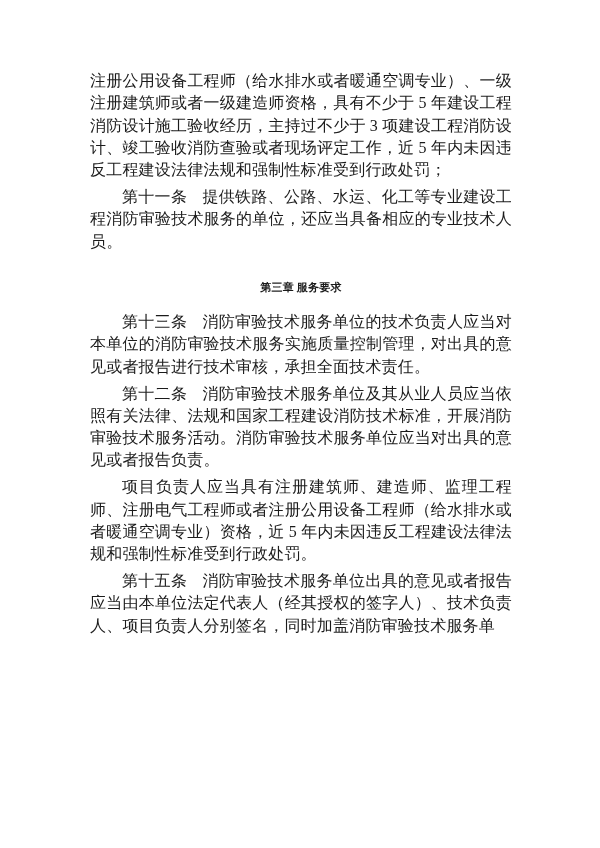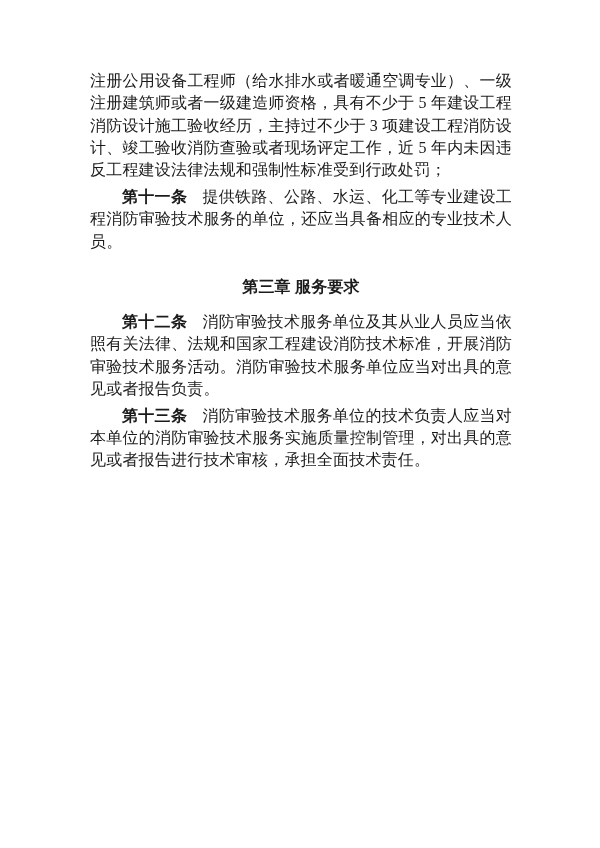--- a/index.html
+++ b/index.html
@@ -22,45 +22,47 @@
   .para {
     margin: 0 0 4.5px 0;
     font-size: 16px;
     line-height: 22.3px;
     text-align: justify;
     text-indent: 2em;
     letter-spacing: 0.2px;
   }
   .para.no-indent { text-indent: 0; }
   .term {
-    font-weight: bold;
+    font-weight: normal;
     margin-right: 0.95em;
   }
   .chapter-heading {
-    font-size: 16px;
+    font-size: 11px;
     font-weight: bold;
     text-align: center;
     margin: 23px 0 13px 0;
     line-height: 22.3px;
     letter-spacing: 0.2px;
     color: #1b1b1b;
   }
 </style>
 </head>
 <body>
 
 <div class="page">
 
   <p class="para no-indent">注册公用设备工程师（给水排水或者暖通空调专业）、一级注册建筑师或者一级建造师资格，具有不少于 5 年建设工程消防设计施工验收经历，主持过不少于 3 项建设工程消防设计、竣工验收消防查验或者现场评定工作，近 5 年内未因违反工程建设法律法规和强制性标准受到行政处罚；</p>
 
 
   <p class="para"><b class="term">第十一条</b><span>提供铁路、公路、水运、化工等专业建设工程消防审验技术服务的单位，还应当具备相应的专业技术人员。</span></p>
 
   <h2 class="chapter-heading">第三章 服务要求</h2>
 
+  <p class="para"><b class="term">第十三条</b><span>消防审验技术服务单位的技术负责人应当对本单位的消防审验技术服务实施质量控制管理，对出具的意见或者报告进行技术审核，承担全面技术责任。</span></p>
+
   <p class="para"><b class="term">第十二条</b><span>消防审验技术服务单位及其从业人员应当依照有关法律、法规和国家工程建设消防技术标准，开展消防审验技术服务活动。消防审验技术服务单位应当对出具的意见或者报告负责。</span></p>
 
-  <p class="para"><b class="term">第十三条</b><span>消防审验技术服务单位的技术负责人应当对本单位的消防审验技术服务实施质量控制管理，对出具的意见或者报告进行技术审核，承担全面技术责任。</span></p>
 
+  <p class="para">项目负责人应当具有注册建筑师、建造师、监理工程师、注册电气工程师或者注册公用设备工程师（给水排水或者暖通空调专业）资格，近 5 年内未因违反工程建设法律法规和强制性标准受到行政处罚。</p>
 
-
+  <p class="para"><b class="term">第十五条</b><span>消防审验技术服务单位出具的意见或者报告应当由本单位法定代表人（经其授权的签字人）、技术负责人、项目负责人分别签名，同时加盖消防审验技术服务单</span></p>
 
 </div>
 
 </body></html>

